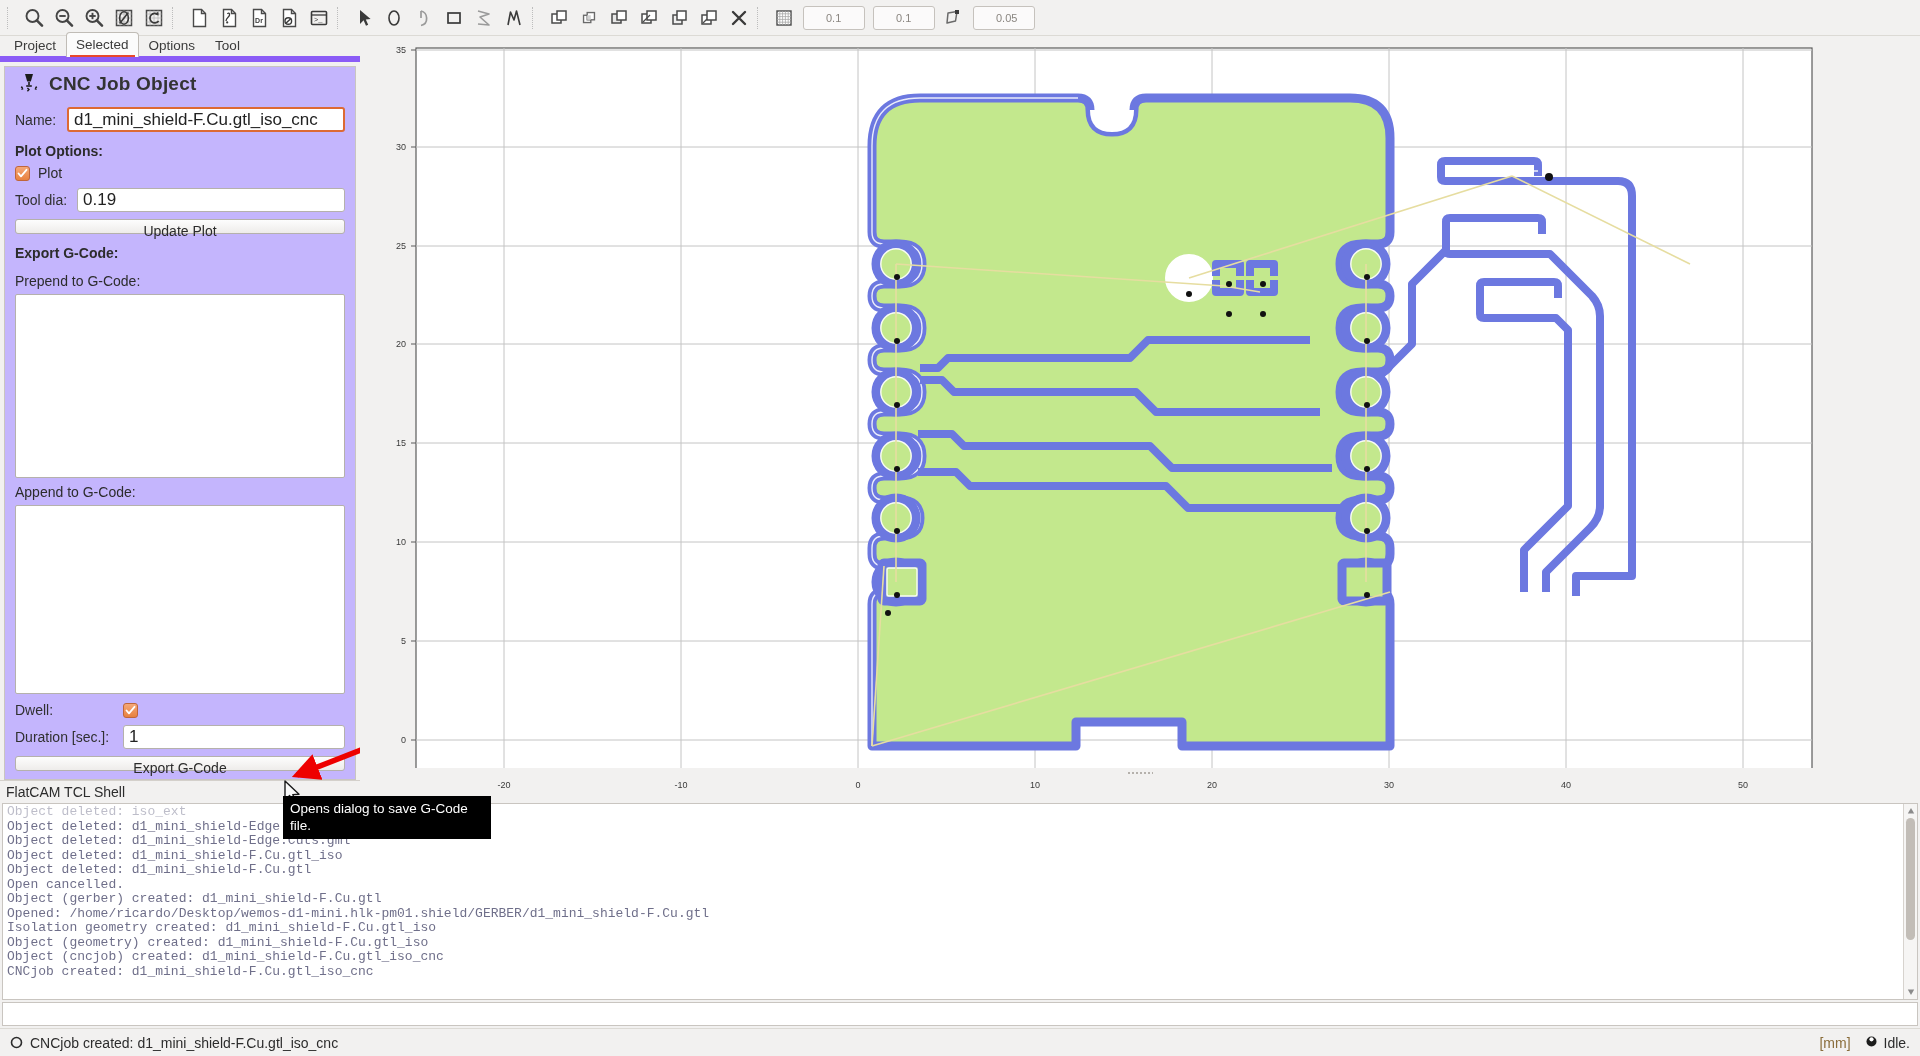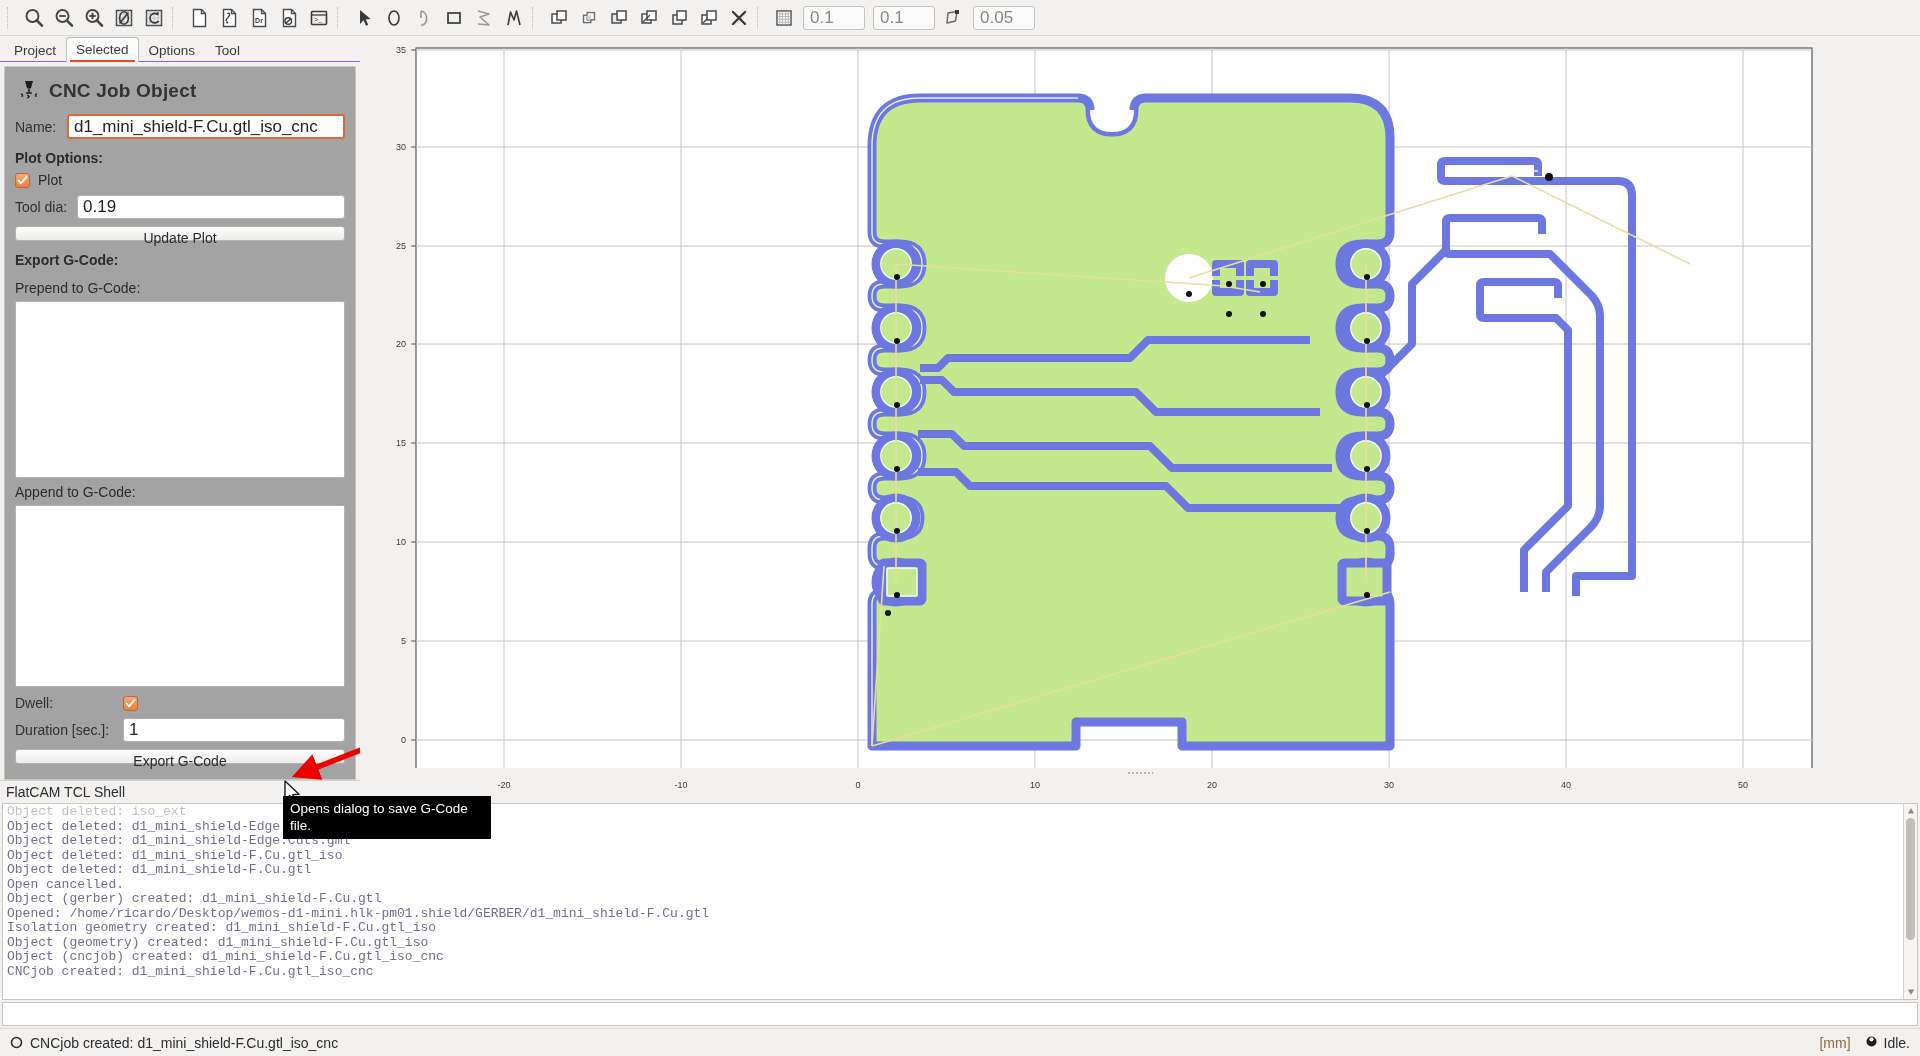--- a/index.html
+++ b/index.html
@@ -27,41 +27,41 @@
   .tb-btn {
     width: 30px; height: 30px;
     display: flex; align-items: center; justify-content: center;
     border: none; background: transparent; cursor: pointer;
   }
   .tb-btn svg { display: block; }
   .tb-field {
     height: 24px; width: 62px; margin: 0 4px;
     border: 1px solid #c6c2bd; border-radius: 3px;
     background: #fbfafa; color: #8a8680;
-    font-family: "Liberation Sans", sans-serif; font-size: 17px;
-    padding: 0 6px; line-height: 22px;
+    font-family: "Liberation Sans", sans-serif; font-size: 11px;
+    padding: 0 22px; line-height: 22px;
   }
   .tb-field.wide { width: 62px; }
 
   
   .mainrow { flex: 1 1 auto; display: flex; min-height: 0; }
 
   
   .leftpanel {
     width: 360px; flex: 0 0 360px;
     display: flex; flex-direction: column;
     background: #f2f1f0;
     position: relative;
   }
   .tabbar {
     height: 26px; flex: 0 0 26px;
     display: flex; align-items: flex-end;
     padding-left: 4px;
     background: #f2f1f0;
-    border-bottom: 1px solid #8b5cf6;
+    border-bottom: 6px solid #8b5cf6;
   }
   .tab {
     height: 22px; line-height: 21px;
     padding: 0 9px;
     font-size: 13.5px; color: #3b3b3b;
     border: 1px solid transparent;
     border-bottom: none;
     border-radius: 4px 4px 0 0;
     cursor: pointer;
     position: relative;
@@ -75,22 +75,22 @@
   }
   .tab.active::after {
     content: ""; position: absolute;
     left: 3px; right: 3px; bottom: 0; height: 2.5px;
     background: #e8482c;
   }
   .panelbody {
     flex: 1 1 auto;
     margin: 4px 4px 0 4px;
     border: 1px solid #c9c5c0;
-    background: #a3a3a3;
-    padding: 8px 10px;
+    background: #c4b5fd;
+    padding: 1px 10px;
     overflow: hidden;
     display: flex; flex-direction: column;
     min-height: 0;
   }
   .obj-title {
     display: flex; align-items: center; gap: 8px;
     margin: 2px 0 10px 2px;
   }
   .obj-title h2 {
     margin: 0; font-size: 19px; font-weight: bold;

